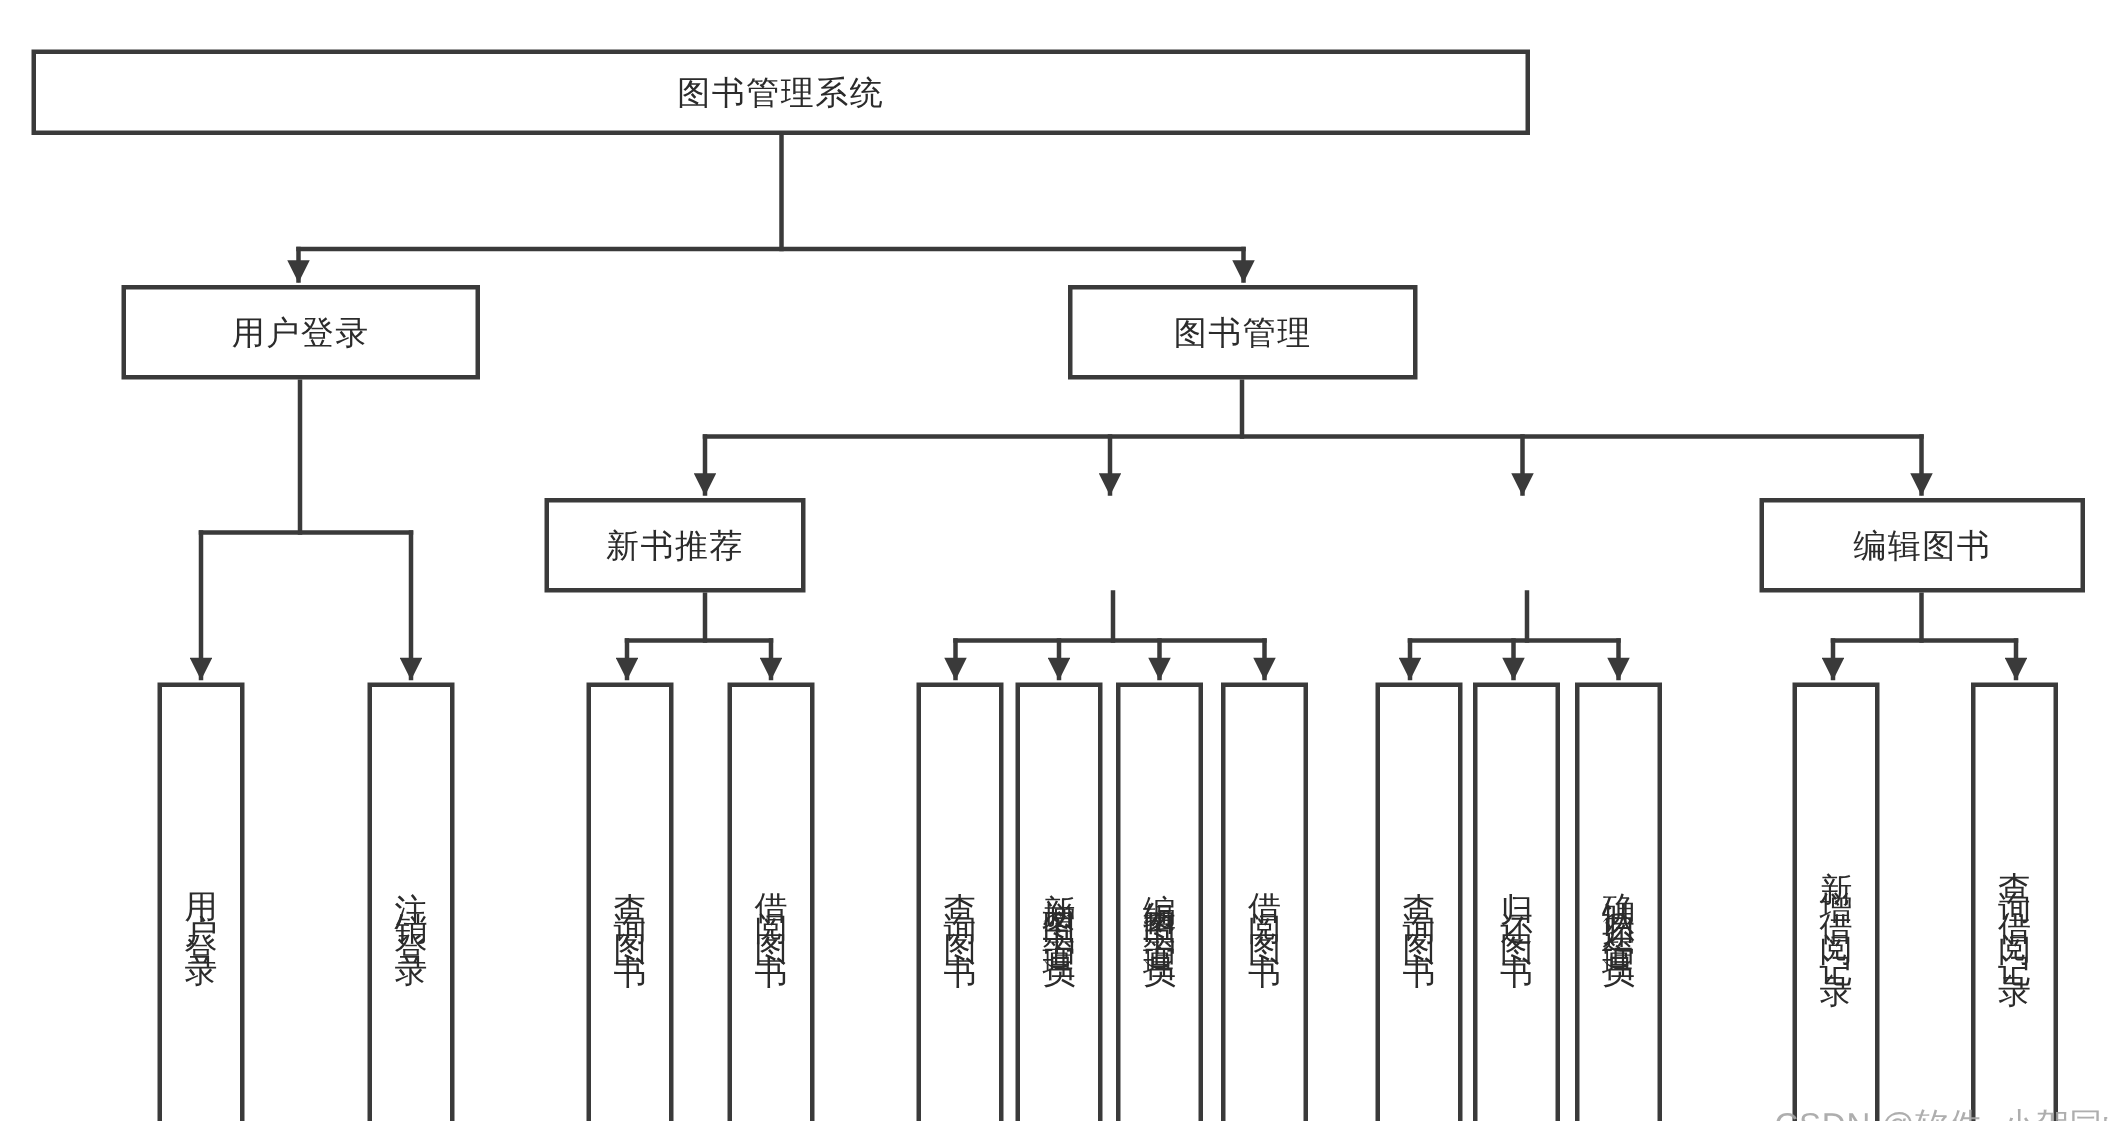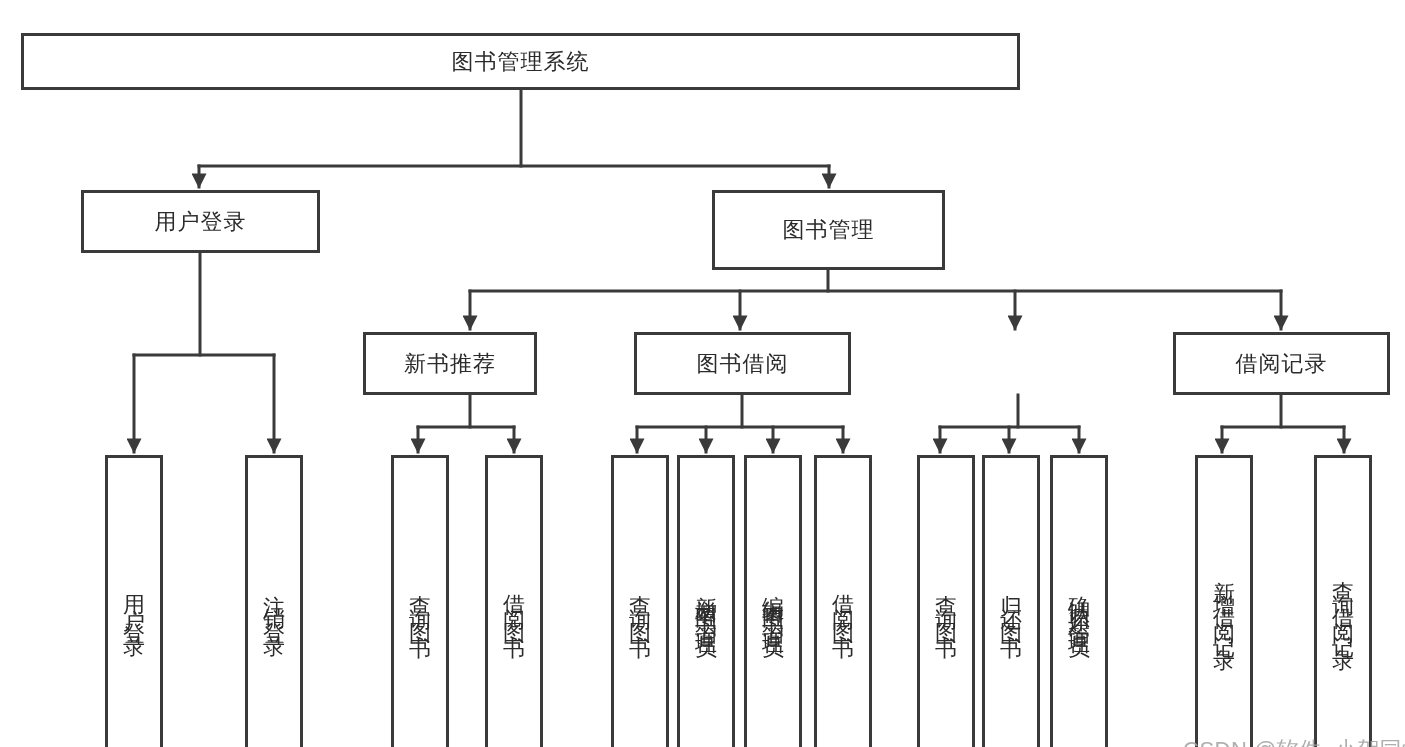--- a/index.html
+++ b/index.html
@@ -22,21 +22,21 @@
     display: flex;
     align-items: center;
     justify-content: center;
     font-size: 22px;
     letter-spacing: 1px;
     z-index: 2;
     text-align: center;
   }
   .root  { left: 21px;  top: 13px;  width: 999px; height: 57px; }
   .l2a   { left: 81px;  top: 170px; width: 239px; height: 63px; }
-  .l2b   { left: 712px; top: 170px; width: 233px; height: 80px; }
+  .l2b   { left: 712px; top: 170px; width: 233px; height: 63px; }
   .l3a   { left: 363px; top: 312px; width: 174px; height: 63px; }
   .l3b   { left: 634px; top: 312px; width: 217px; height: 63px; }
   .l3c   { left: 907px; top: 312px; width: 223px; height: 63px; }
   .l3d   { left: 1173px;top: 312px; width: 217px; height: 63px; }
   .leaf {
     top: 435px;
     width: 58px;
     height: 300px;
     writing-mode: vertical-rl;
     text-orientation: mixed;
@@ -108,22 +108,21 @@
       <line x1="1344" y1="407" x2="1344" y2="432" marker-end="url(#arrow)"></line>
     </g>
   </svg>
 
   <div class="box root">图书管理系统</div>
 
   <div class="box l2a">用户登录</div>
   <div class="box l2b">图书管理</div>
 
   <div class="box l3a">新书推荐</div>
-  <div class="box l3b">图书借阅</div>
-  <div class="box l3d">借阅记录</div>
+  <div class="box l3d">编辑图书</div>
 
   <div class="box leaf" style="left:105px">用户登录</div>
   <div class="box leaf" style="left:245px">注销登录</div>
 
   <div class="box leaf" style="left:391px">查询图书</div>
   <div class="box leaf" style="left:485px">借阅图书</div>
 
   <div class="box leaf" style="left:611px">查询图书</div>
   <div class="box leaf" style="left: 677px; letter-spacing: 6px;">新增图书（管理员）</div>
   <div class="box leaf" style="left: 744px; letter-spacing: 6px;">编辑图书（管理员）</div>

